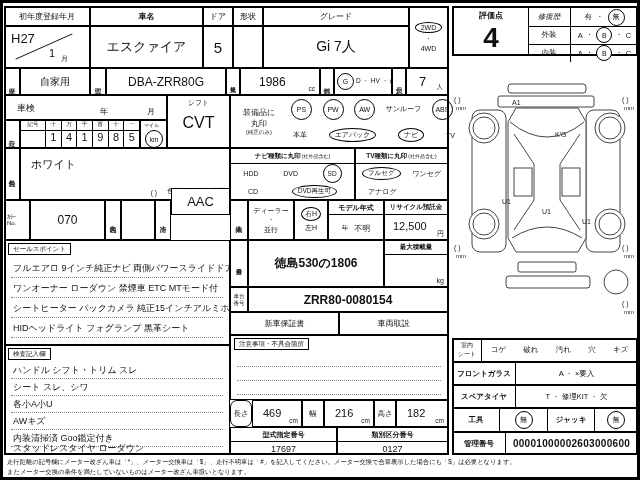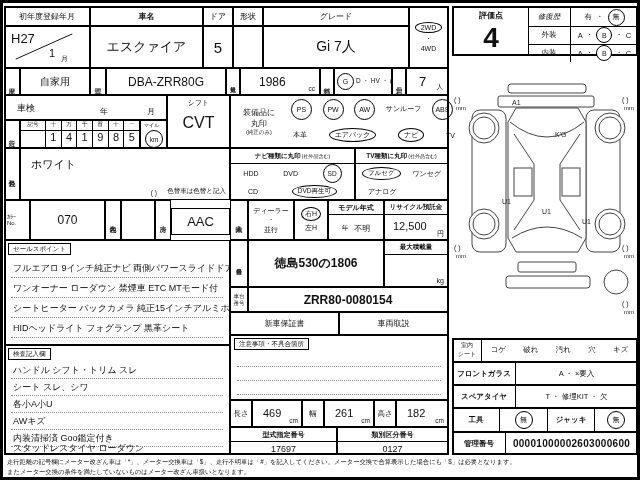--- a/index.html
+++ b/index.html
@@ -171,21 +171,21 @@
   </div>
 
   <div class="cell" style="left:4px;top:200px;width:26px;height:40px;font-size:6px;display:flex;flex-direction:column;justify-content:center;padding-left:2px;">
     <span>ｶﾗｰ</span>
     <span>No.</span>
   </div>
   <div class="cell ctr" style="left:30px;top:200px;width:75px;height:40px;font-size:12px;">070</div>
   <div class="cell vlab" style="left:105px;top:200px;width:16px;height:40px;">内装色</div>
   <div class="cell ctr" style="left:121px;top:200px;width:34px;height:40px;"></div>
   <div class="cell vlab" style="left:155px;top:200px;width:16px;height:40px;">冷房</div>
-  <div class="cell ctr" style="left:171px;top:208px;width:59px;height:27px;font-size:13px;">AAC</div>
+  <div class="cell ctr" style="left:171px;top:188px;width:59px;height:27px;font-size:13px;">AAC</div>
 
   <div class="cell vlab" style="left:230px;top:200px;width:18px;height:40px;">輸入車</div>
   <div class="cell" style="left:248px;top:200px;width:46px;height:40px;display:flex;flex-direction:column;align-items:center;justify-content:center;font-size:7px;line-height:1.3;">
     <span>ディーラー</span>
     <span>・</span>
     <span>並行</span>
   </div>
   <div class="cell" style="left:294px;top:200px;width:34px;height:40px;display:flex;flex-direction:column;align-items:center;justify-content:center;gap:2px;font-size:7px;">
     <span class="oval" style="font-size:7px;padding:1px 3px;">右H</span>
     <span>左H</span>
@@ -227,28 +227,28 @@
   <div class="cell ctr" style="left:230px;top:312px;width:109px;height:23px;font-size:8px;">新車保証書</div>
   <div class="cell ctr" style="left:339px;top:312px;width:109px;height:23px;font-size:8px;">車両取説</div>
 
   <div class="cell" style="left:230px;top:335px;width:218px;height:65px;">
     <span class="tab" style="left:3px;top:2px;">注意事項・不具合箇所</span>
     <span class="dline" style="top:30px;"></span>
     <span class="dline" style="top:44px;"></span>
     <span class="dline" style="top:58px;"></span>
   </div>
 
-  <div class="cell ctr" style="left:230px;top:400px;width:22px;height:27px;font-size:7.5px;">長さ</div>
+  <div class="cell ctr" style="left:230px;top:400px;width:22px;height:27px;font-size:7.5px;border-radius:7px;">長さ</div>
   <div class="cell" style="left:252px;top:400px;width:50px;height:27px;">
     <span style="position:absolute;left:10px;top:6px;font-size:11px;">469</span>
     <span style="position:absolute;right:3px;bottom:2px;" class="unit">cm</span>
   </div>
   <div class="cell ctr" style="left:302px;top:400px;width:22px;height:27px;font-size:7.5px;">幅</div>
   <div class="cell" style="left:324px;top:400px;width:50px;height:27px;">
-    <span style="position:absolute;left:10px;top:6px;font-size:11px;">261</span>
+    <span style="position:absolute;left:10px;top:6px;font-size:11px;">216</span>
     <span style="position:absolute;right:3px;bottom:2px;" class="unit">cm</span>
   </div>
   <div class="cell ctr" style="left:374px;top:400px;width:22px;height:27px;font-size:7.5px;">高さ</div>
   <div class="cell" style="left:396px;top:400px;width:52px;height:27px;">
     <span style="position:absolute;left:10px;top:6px;font-size:11px;">182</span>
     <span style="position:absolute;right:3px;bottom:2px;" class="unit">cm</span>
   </div>
 
   <div class="cell" style="left:230px;top:427px;width:107px;height:28px;">
     <div style="height:13px;border-bottom:1px solid #000;display:flex;align-items:center;justify-content:center;font-size:7px;font-weight:bold;">型式指定番号</div>

